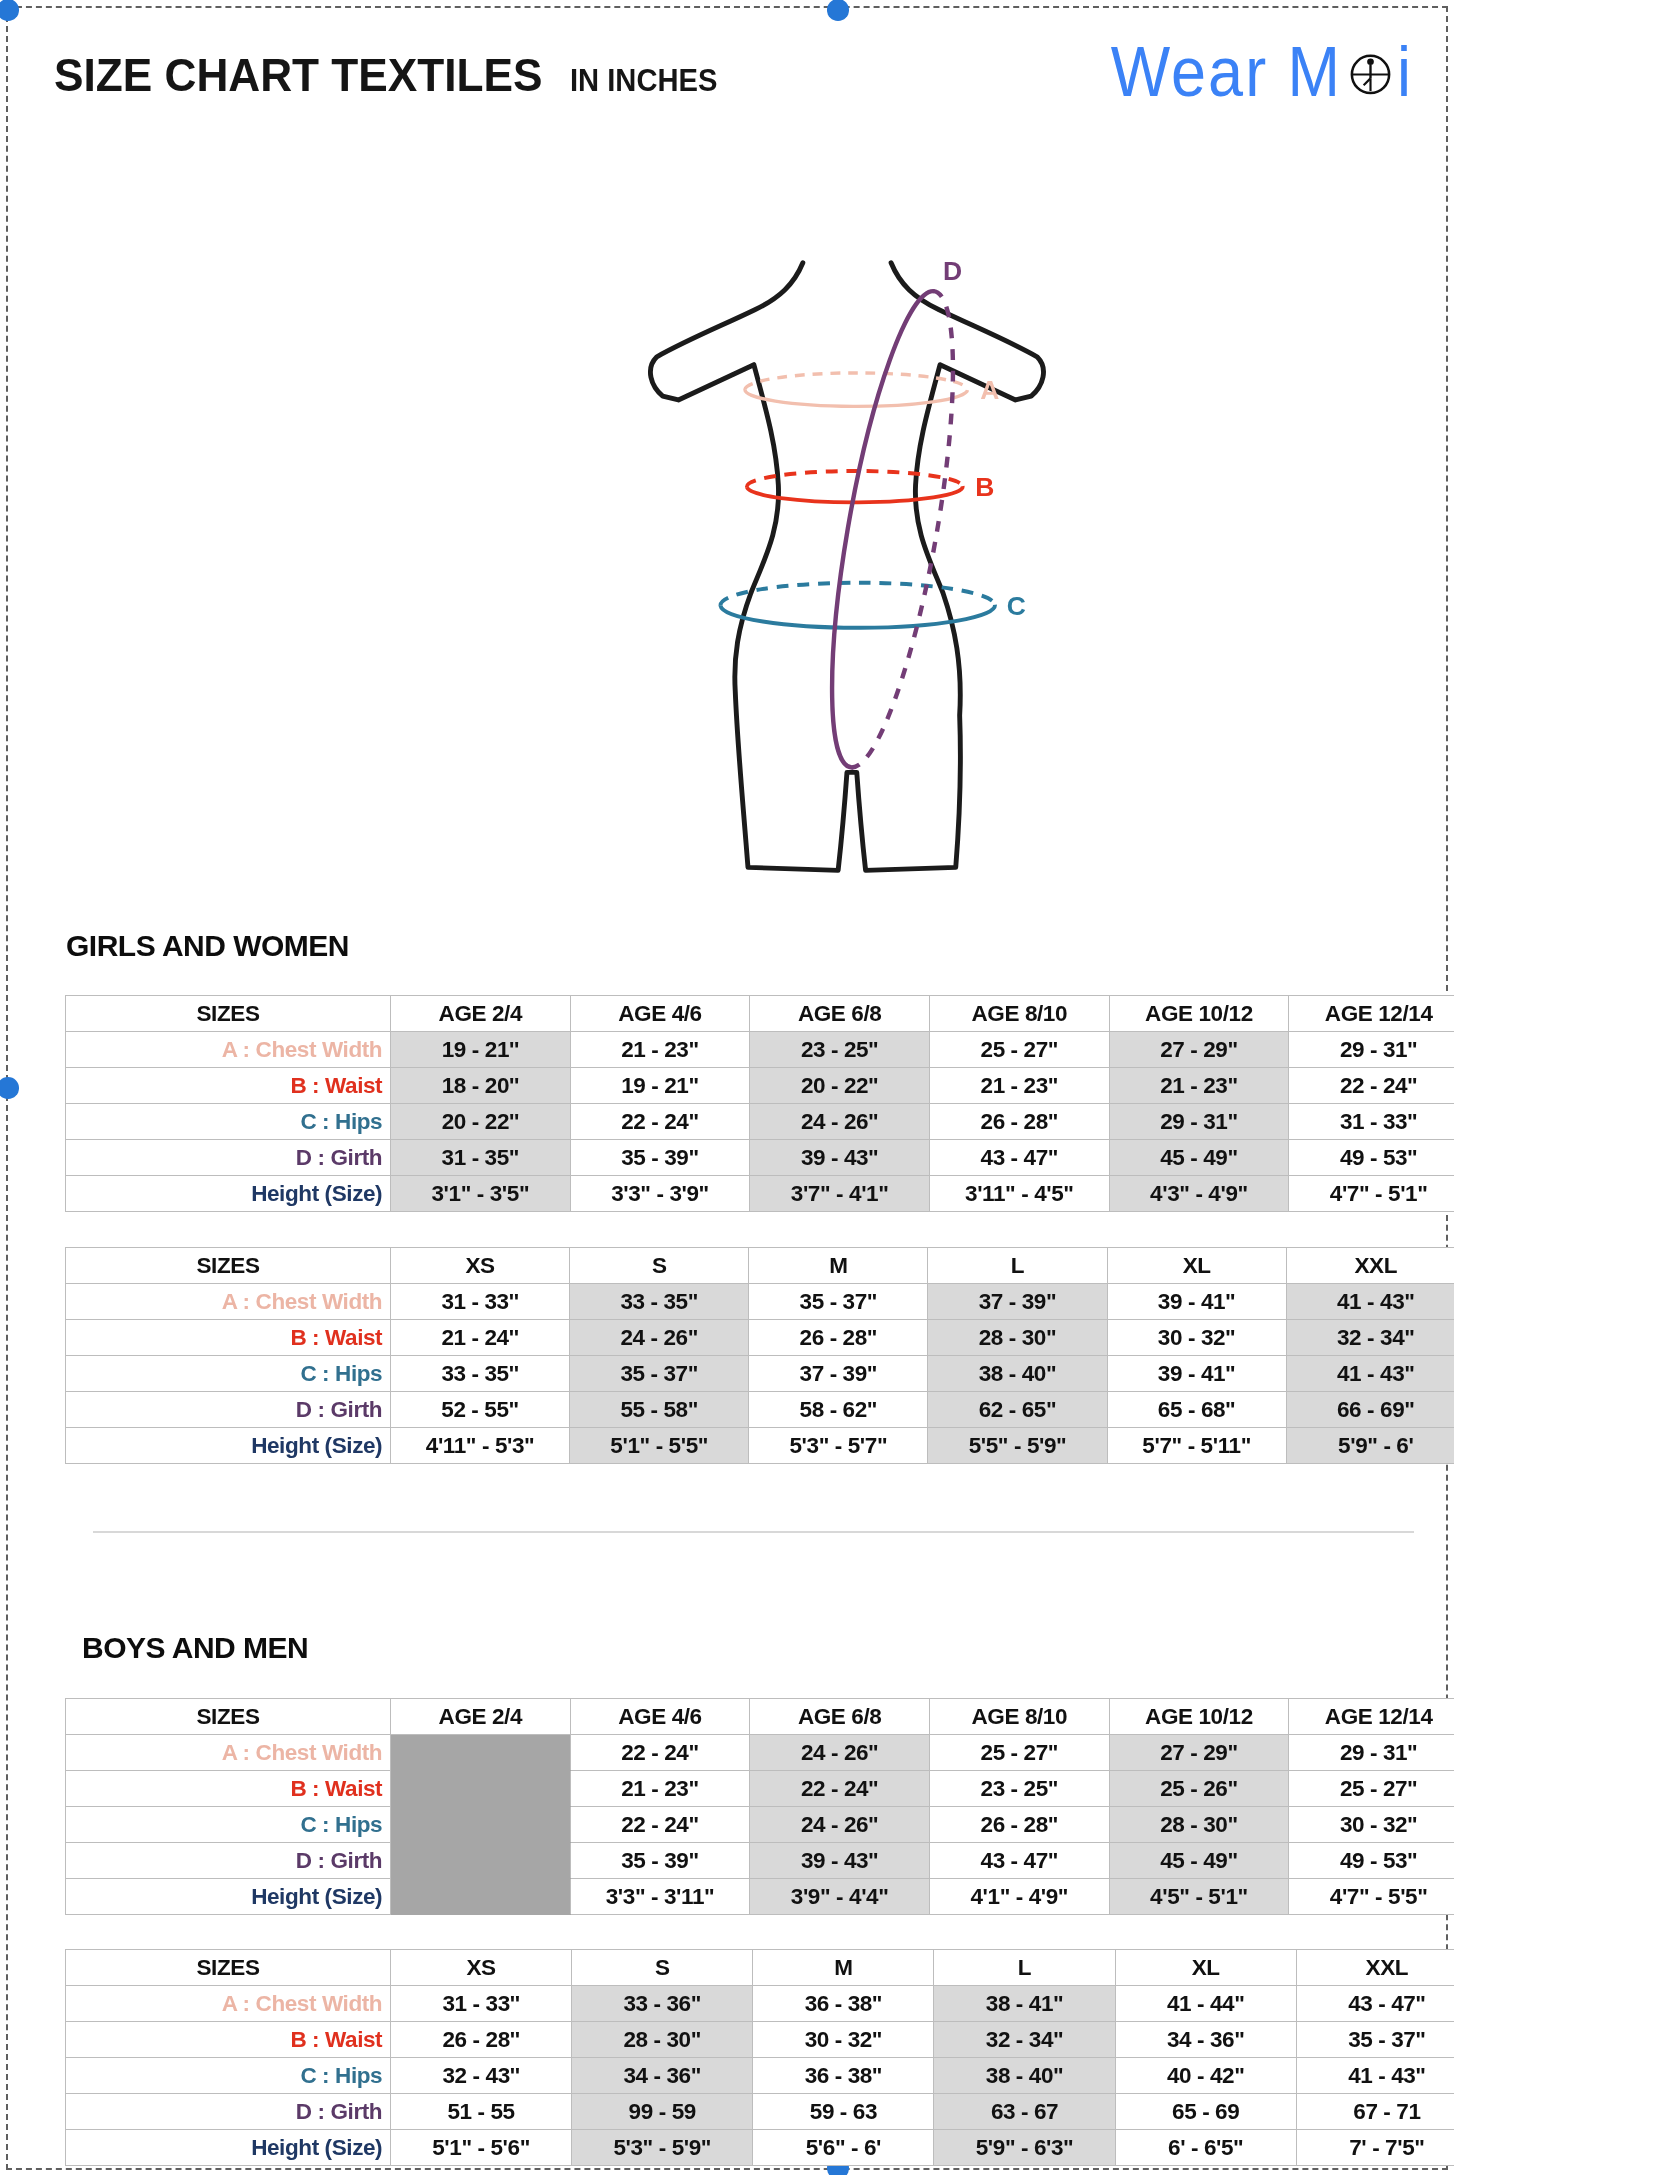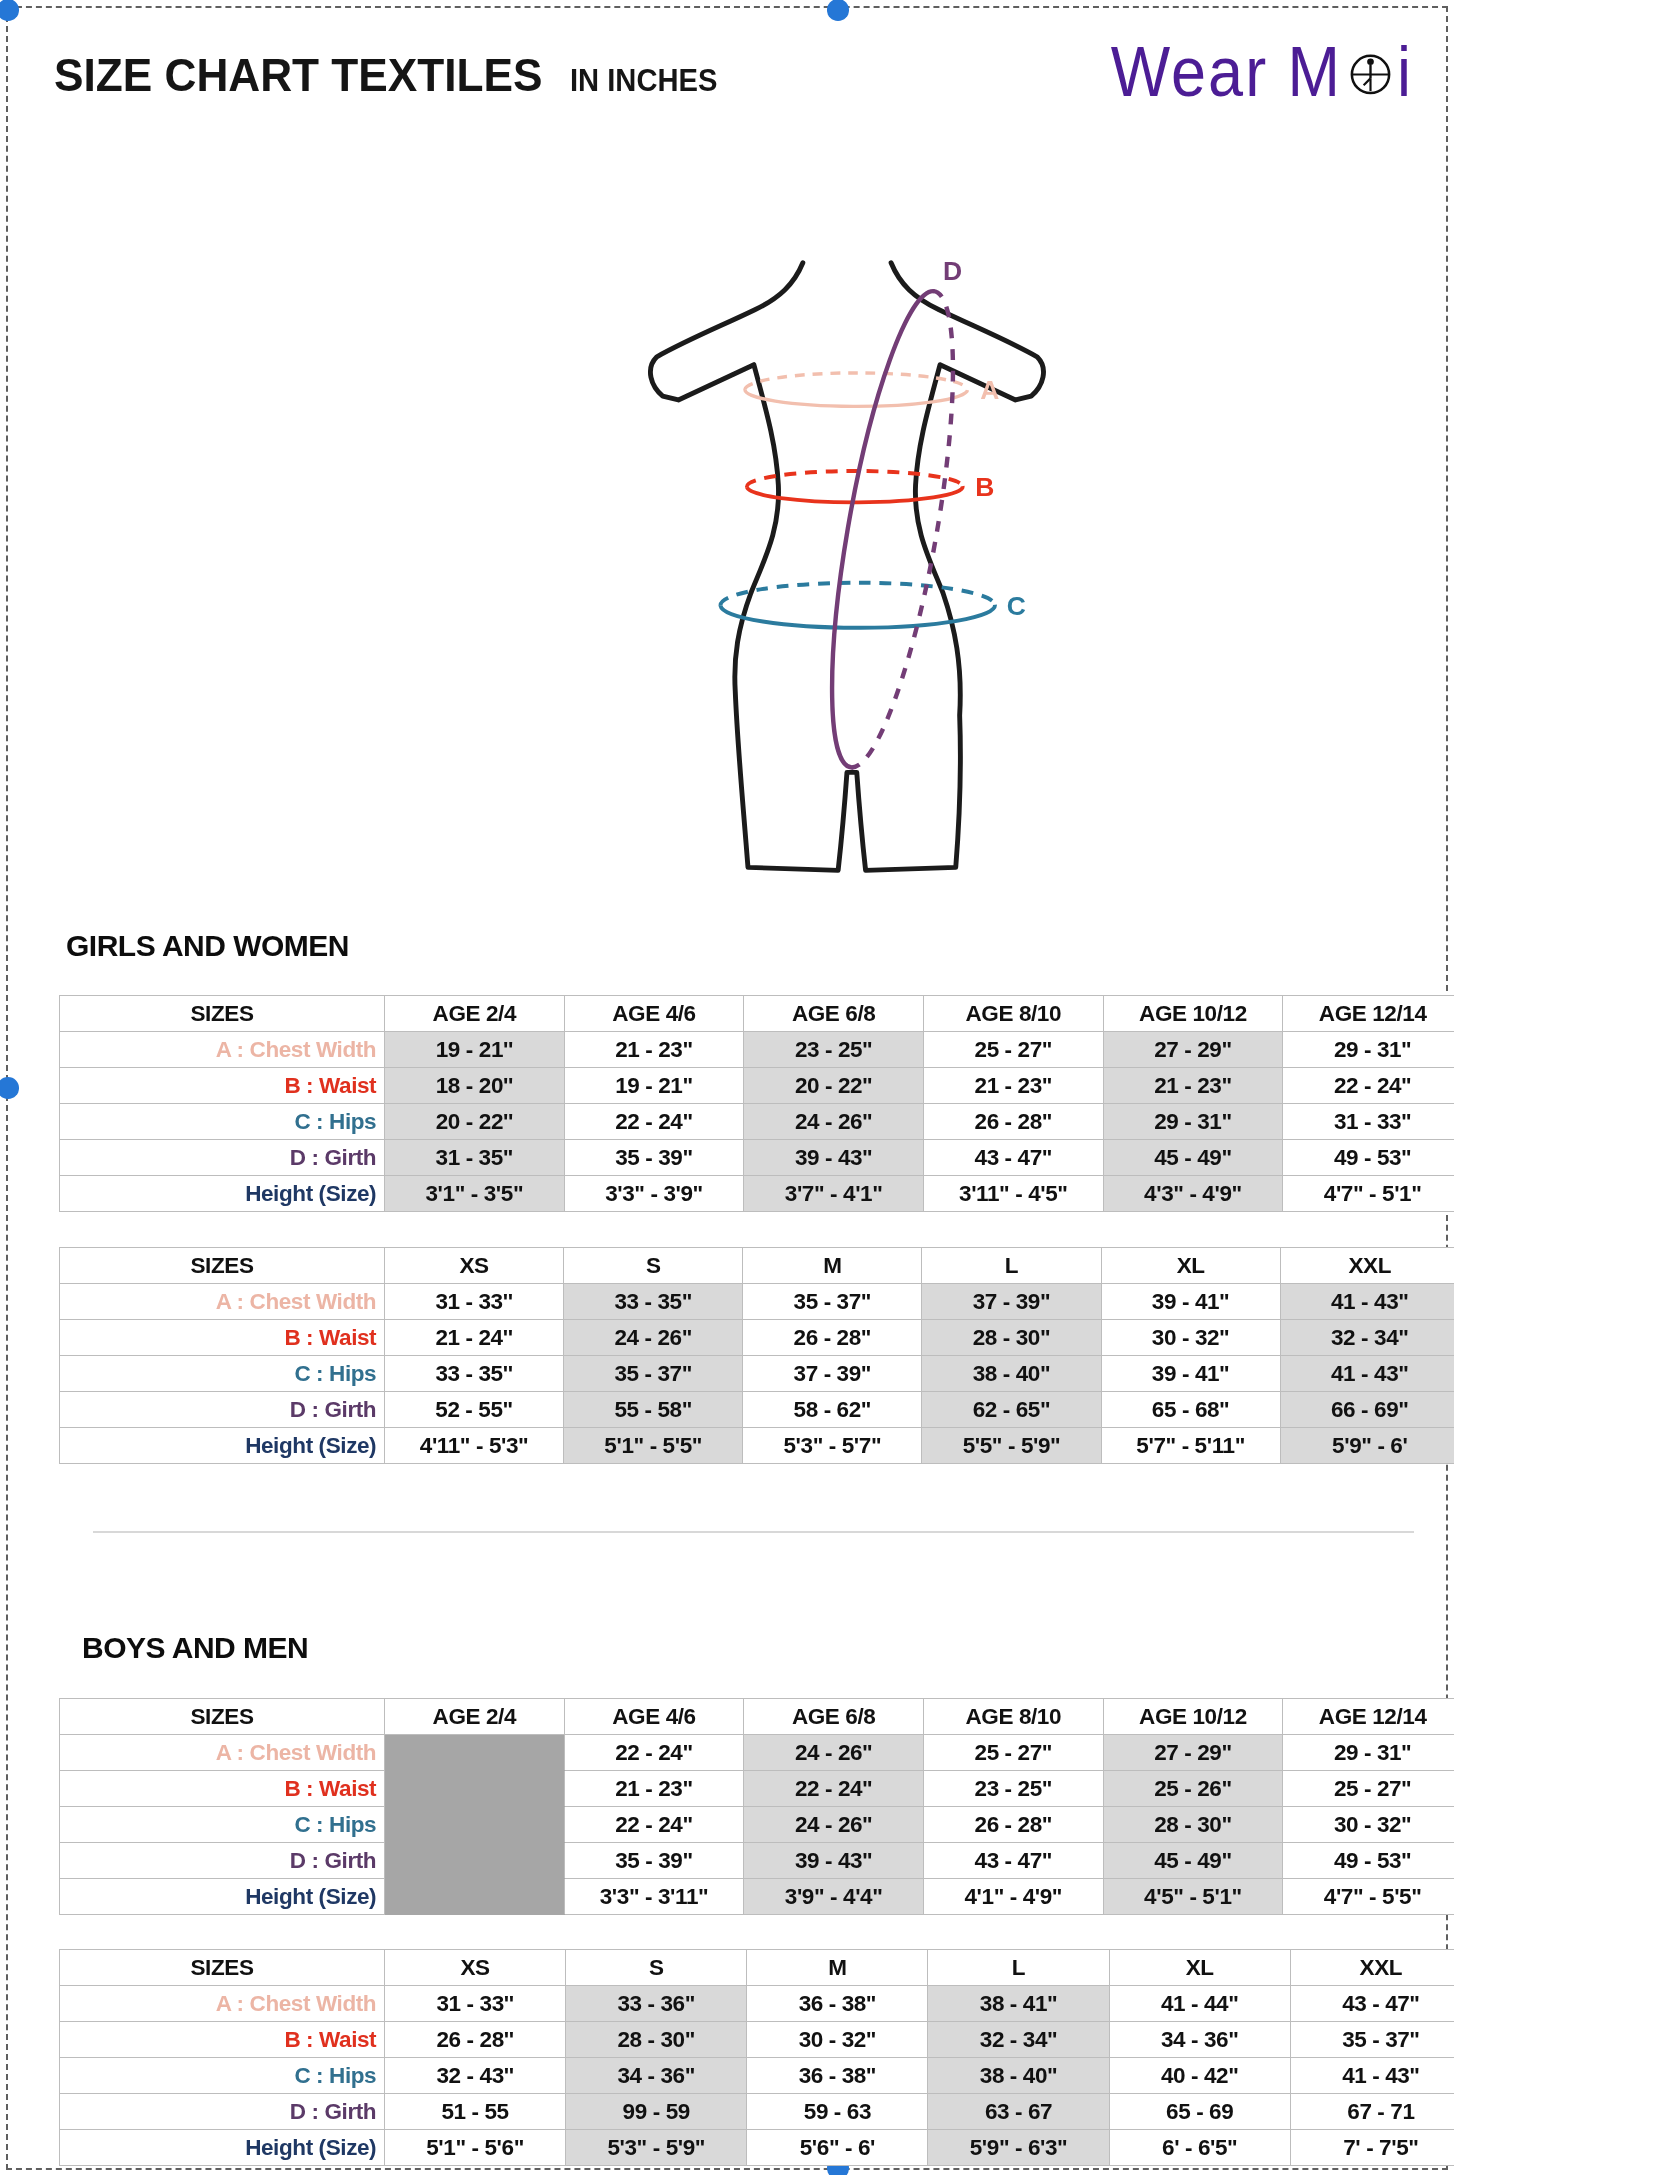--- a/index.html
+++ b/index.html
@@ -29,38 +29,38 @@
   .title-main{
     font-size:47px;font-weight:700;color:#151515;letter-spacing:0px;
     display:inline-block;transform:scaleX(0.94);transform-origin:left center;
   }
   .title-suffix{
     font-size:31px;font-weight:700;color:#151515;margin-left:-7.8px;
     display:inline-block;transform:scaleX(0.94);transform-origin:left center;
   }
   .logo{
     position:absolute;right:41px;top:35px;
-    display:flex;align-items:center;color:#4c1d95;
+    display:flex;align-items:center;color:#3b82f6;
   }
   .logo-text{
     font-size:63px;font-weight:400;letter-spacing:2px;
     display:inline-block;transform:scaleY(1.12);
   }
   .logo-o{margin:7.8px 2px 0 3.9px;}
 
   .diagram{position:absolute;left:600px;top:235px;}
 
   .section-heading{
     position:absolute;left:66px;
     font-size:30px;font-weight:700;color:#0d0d0d;letter-spacing:-0.5px;
   }
   .heading-girls{top:929px;}
   .heading-boys{top:1631px;margin-left:16px;}
 
-  .table-slot{position:absolute;left:47px;padding-left:12px;}
+  .table-slot{position:absolute;left:53px;padding-left:12px;}
   .slot-g1{top:995px;}
   .slot-g2{top:1247px;}
   .slot-b1{top:1698px;}
   .slot-b2{top:1949px;}
 
   .divider{
     position:absolute;left:93px;top:1531px;width:1321px;height:0;
     border-top:2px solid #d8d8d8;
   }
 

